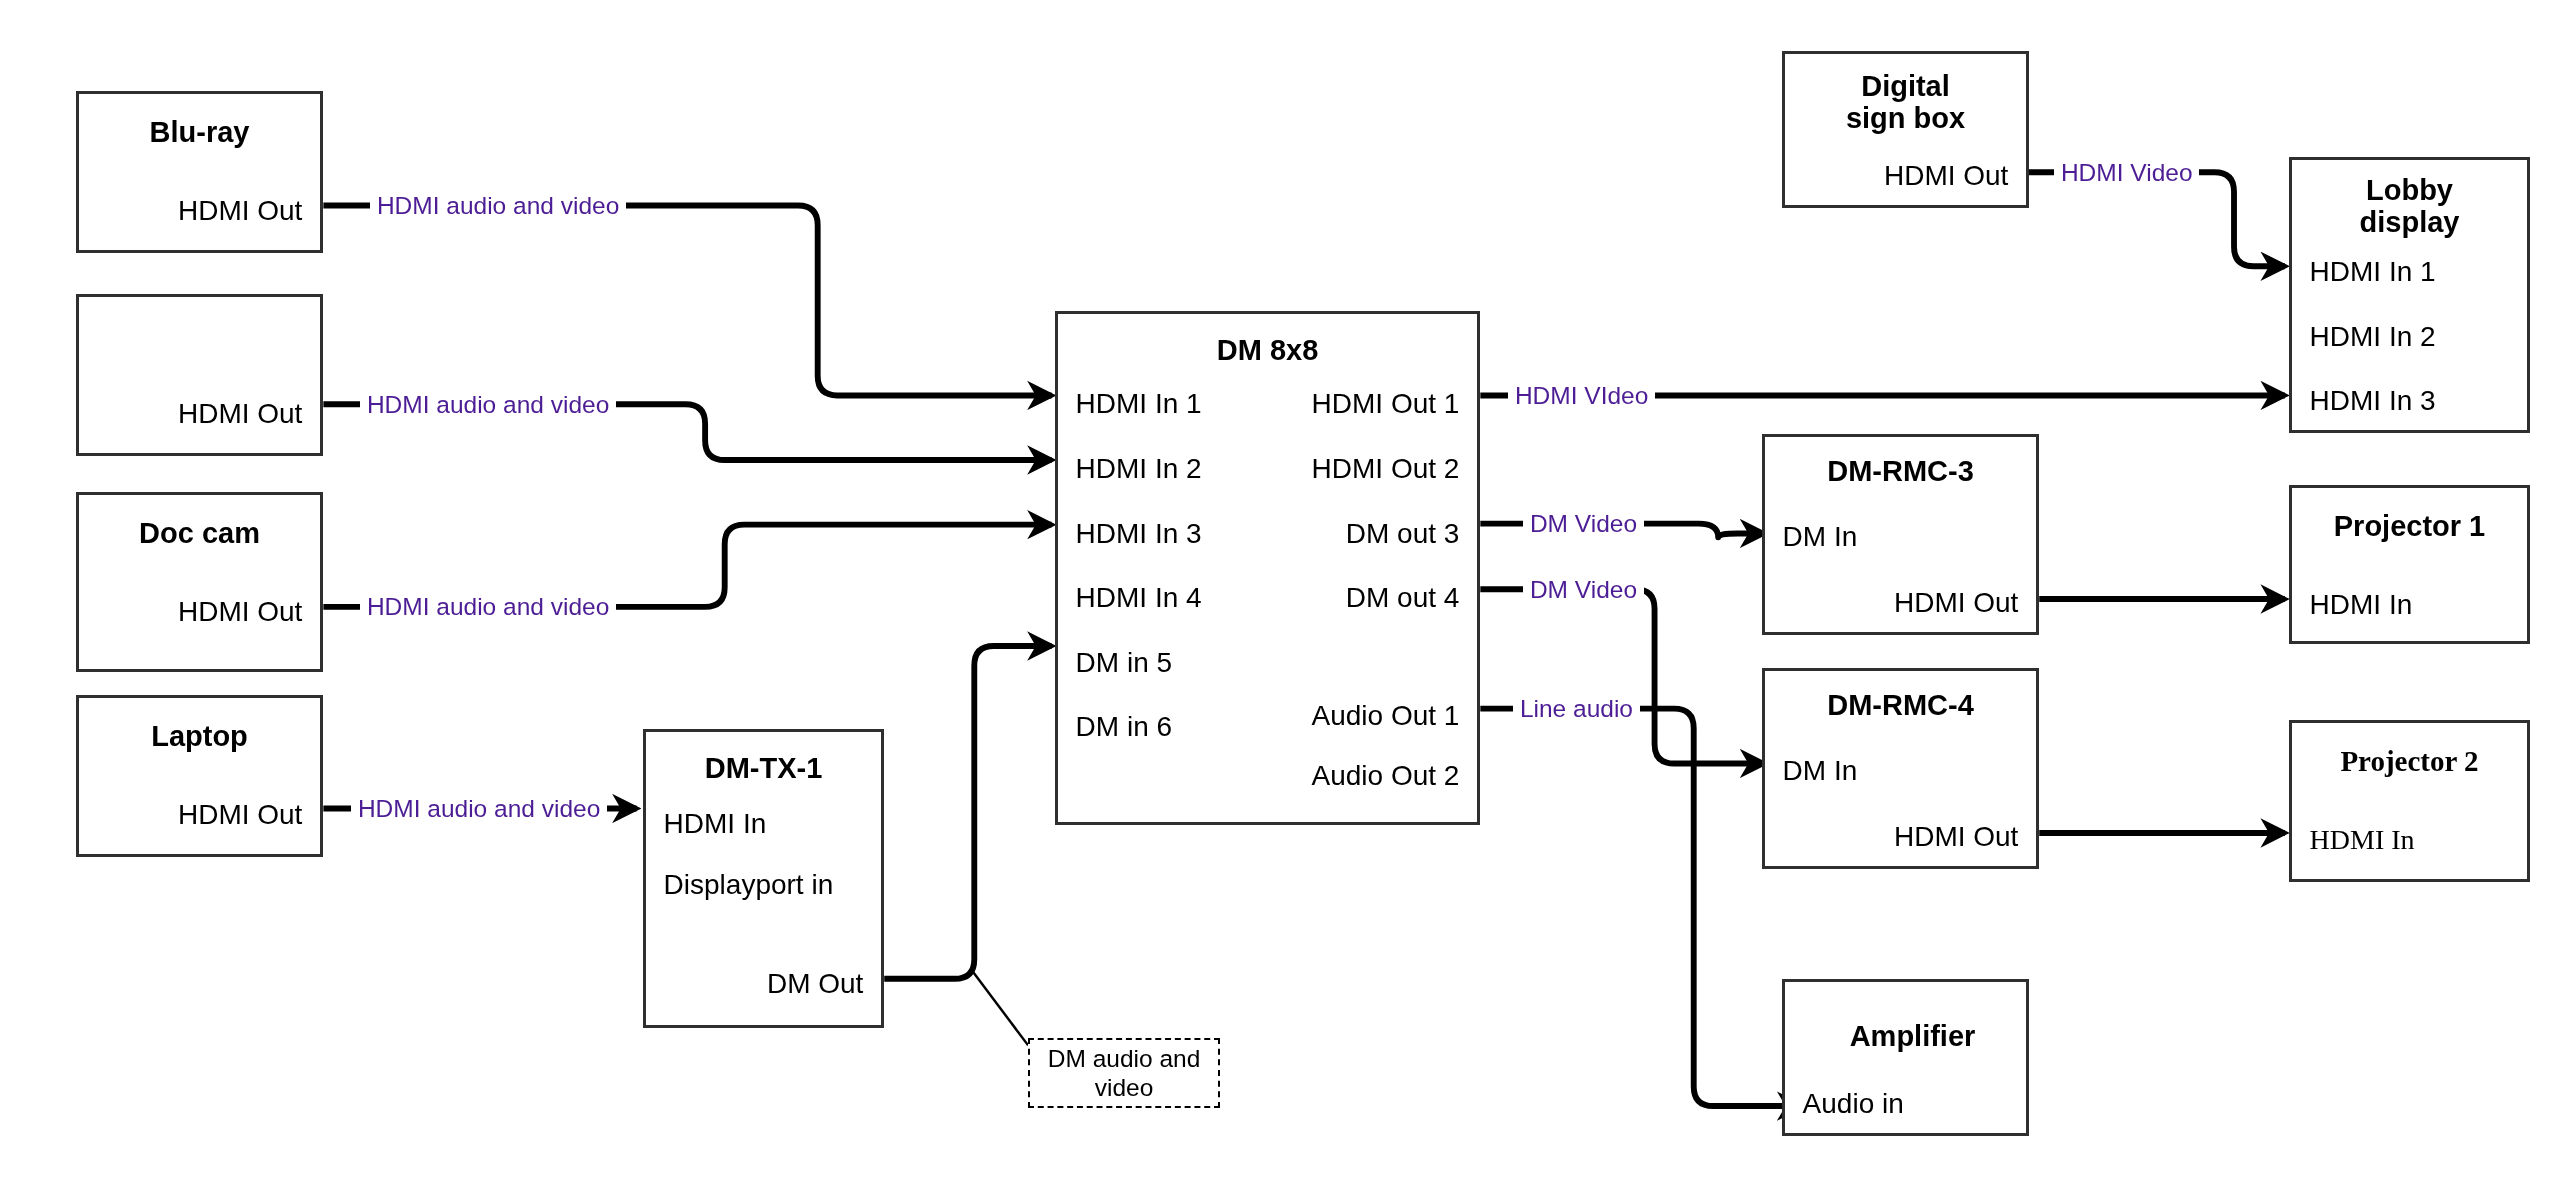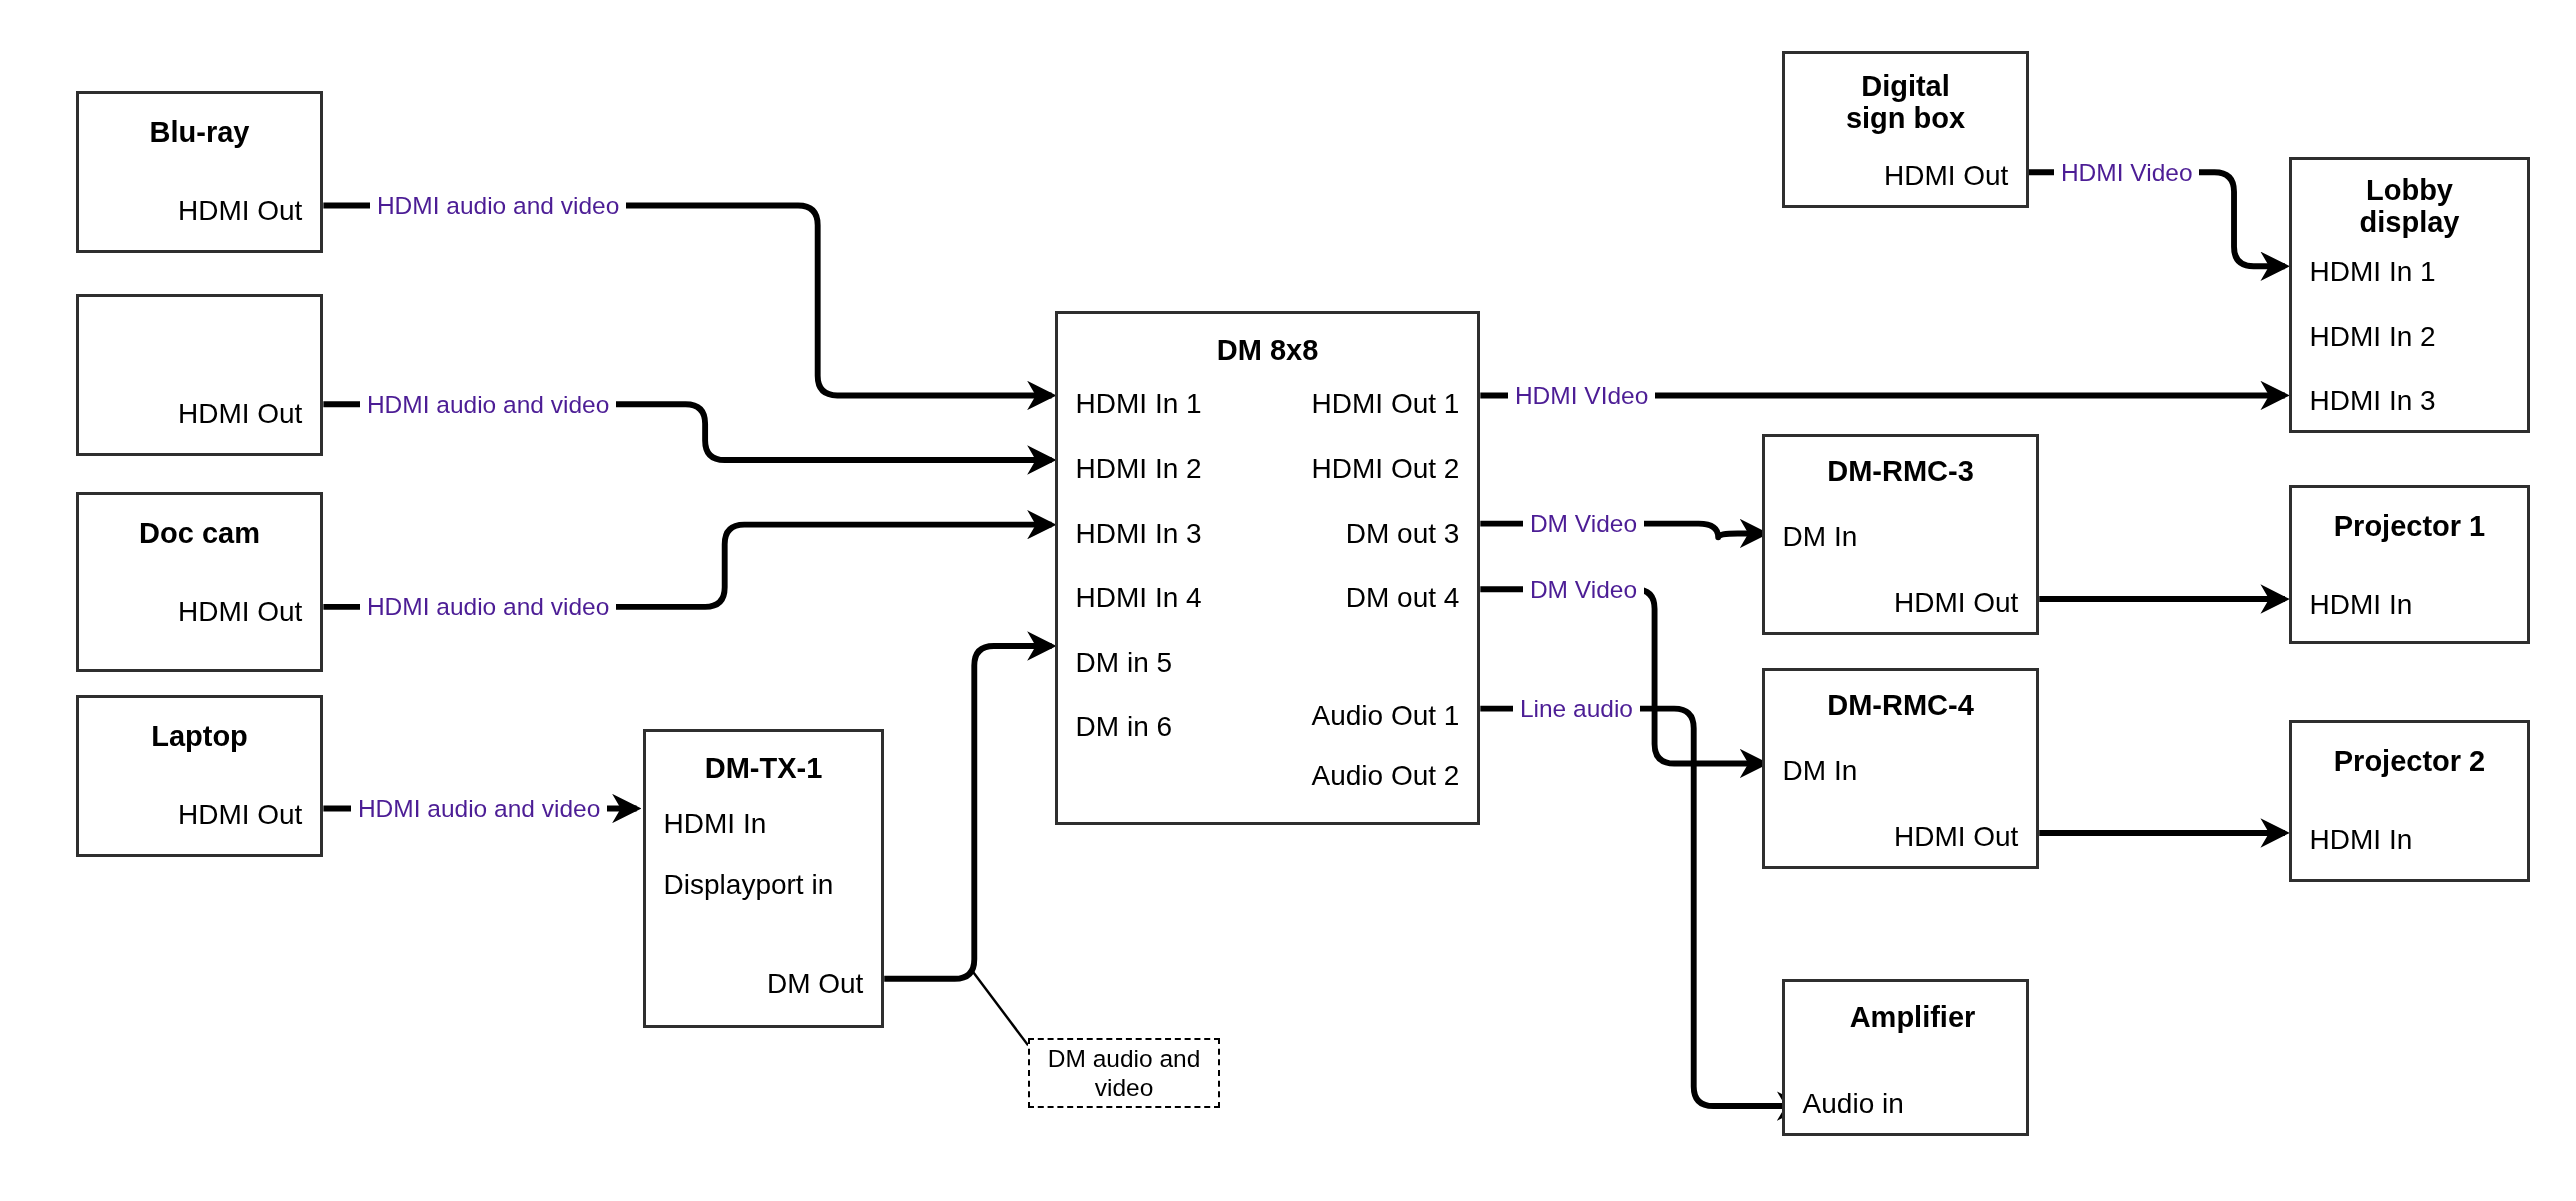--- a/index.html
+++ b/index.html
@@ -189,27 +189,27 @@
     <div class="node-title" style="top:17.6px;">DM-RMC-4</div>
     <div class="port port-left" style="top:86px;">DM In</div>
     <div class="port port-right" style="top:152px;">HDMI Out</div>
   </div>
 
   <div class="node" style="left:2289px; top:485px; width:241px; height:159px;">
     <div class="node-title" style="top:21.5px;">Projector 1</div>
     <div class="port port-left" style="top:103px;">HDMI In</div>
   </div>
 
-  <div class="node" style="left:2289px; top:720px; width:241px; height:162px;">
+  <div class="node" style="left:2289px; top:720px; width:241px; height:162px;font-family:Liberation Serif, serif;">
     <div class="node-title" style="top:21.5px;">Projector 2</div>
     <div class="port port-left" style="top:103px;">HDMI In</div>
   </div>
 
   <div class="node" style="left:1782px; top:979px; width:247px; height:157px;">
-    <div class="node-title" style="top:19px;padding-left:14px;">Amplifier</div>
+    <div class="node-title" style="top:38px;padding-left:14px;">Amplifier</div>
     <div class="port port-left" style="top:108px;">Audio in</div>
   </div>
 
   <div class="wire-label" style="left:370px; top:194px;">HDMI audio and video</div>
 
   <div class="wire-label" style="left:360px; top:393px;">HDMI audio and video</div>
 
   <div class="wire-label" style="left:360px; top:595px;">HDMI audio and video</div>
 
   <div class="wire-label" style="left:351px; top:797px;">HDMI audio and video</div>

